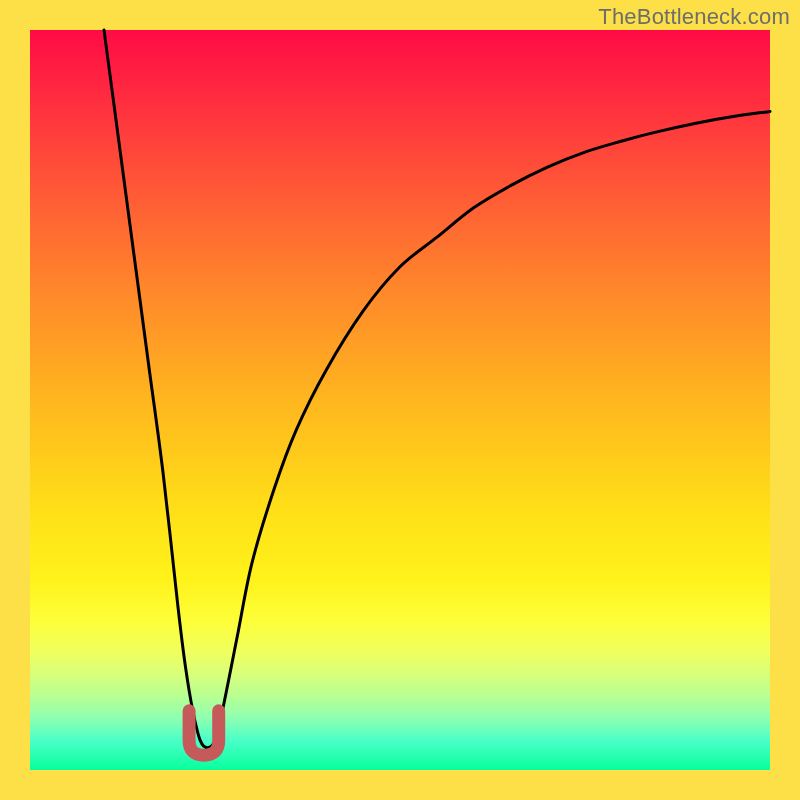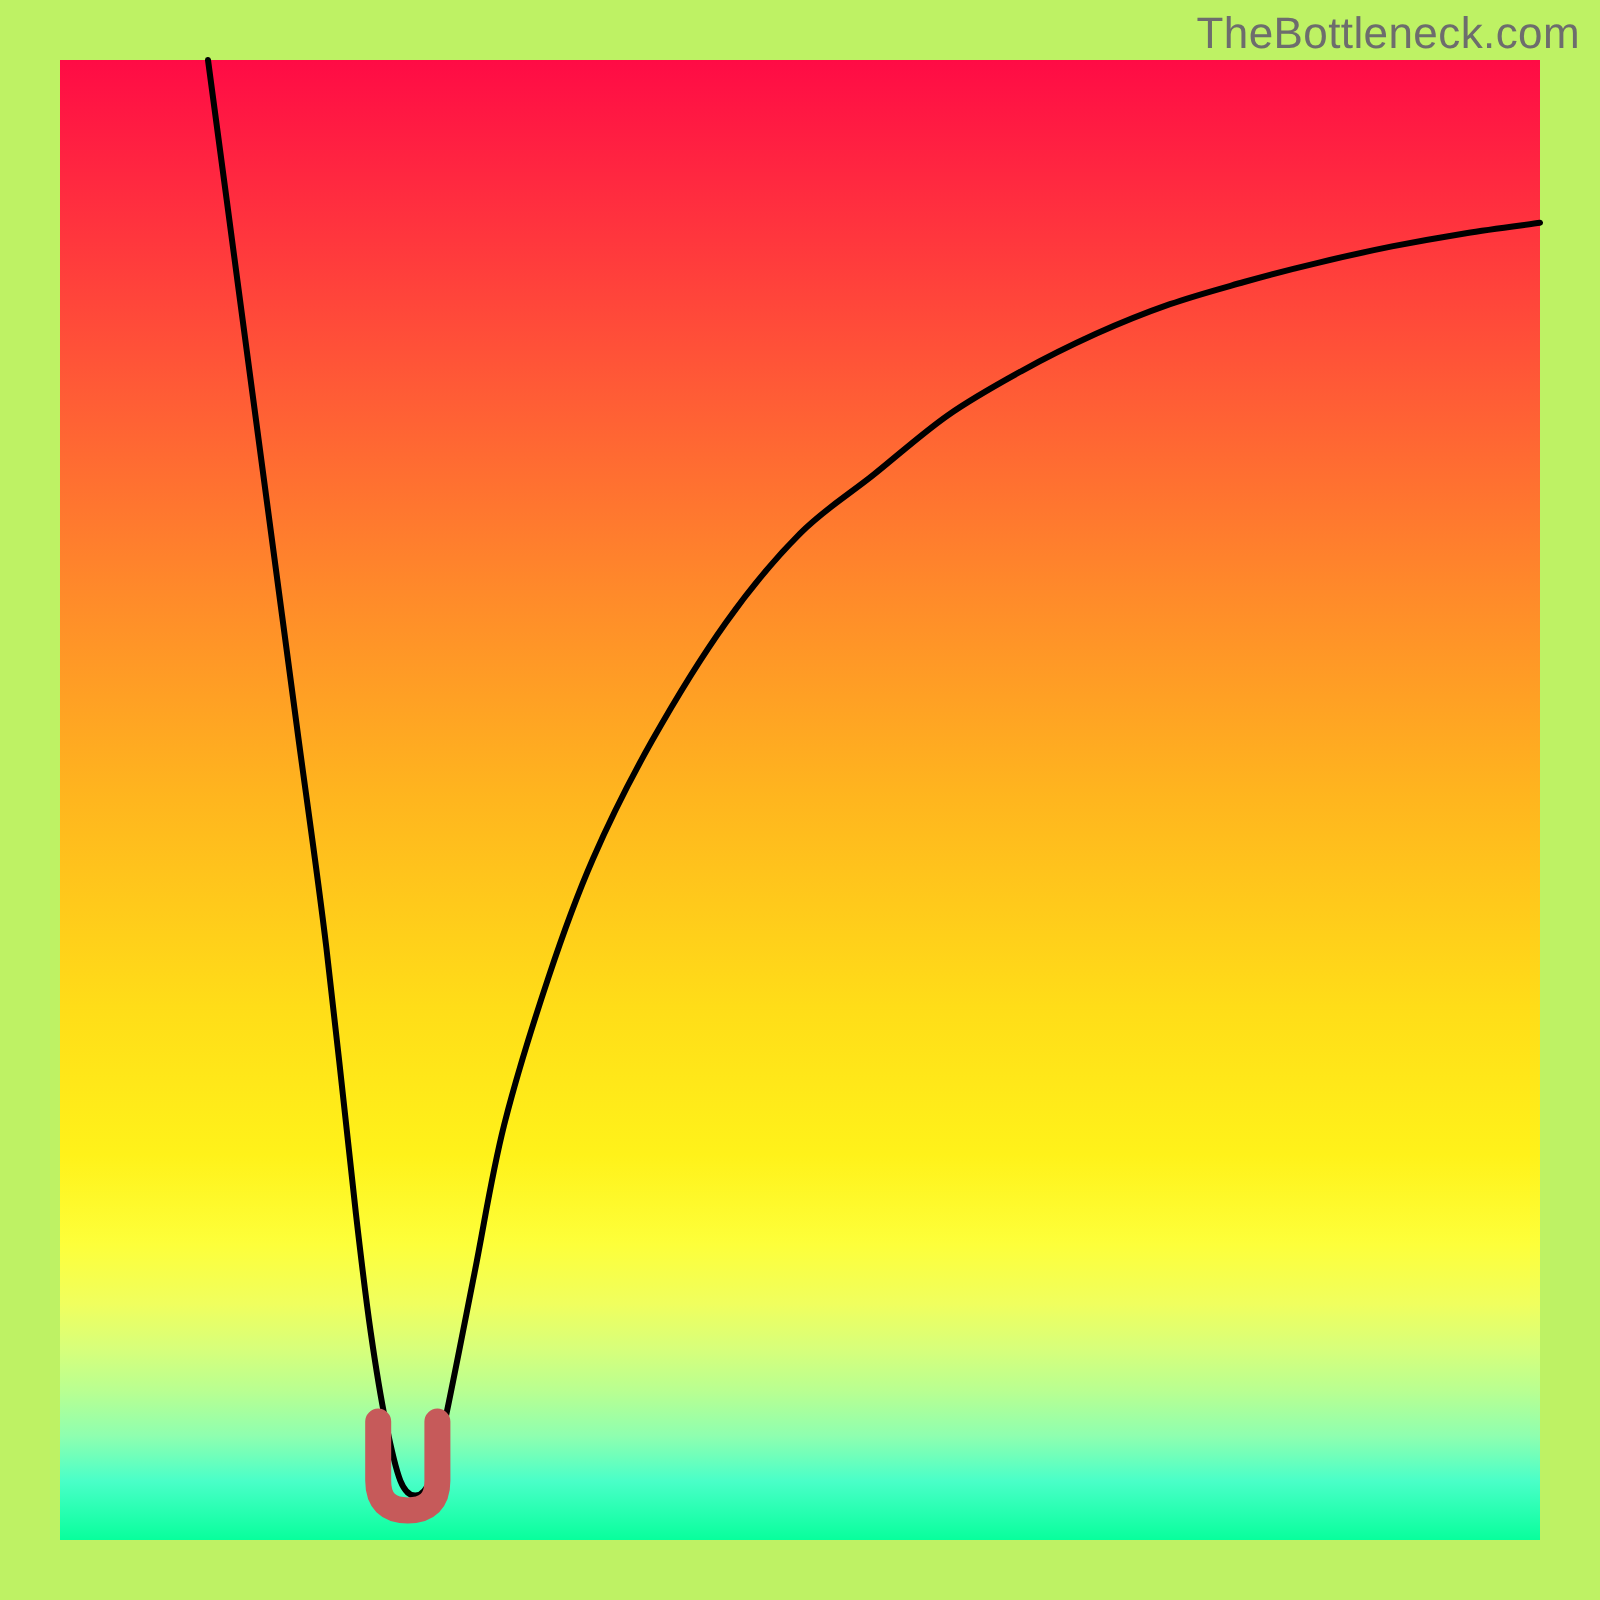--- a/index.html
+++ b/index.html
@@ -10,21 +10,21 @@
     background: #000;
     overflow: hidden;
     font-family: Arial, Helvetica, sans-serif;
   }
   .frame {
     position: absolute;
     left: 0;
     top: 0;
     width: 800px;
     height: 800px;
-    background: #bef264;
+    background: #fde047;
   }
   .plot {
     position: absolute;
     left: 30px;
     top: 30px;
     width: 740px;
     height: 740px;
     background: linear-gradient(to bottom,
       #ff0b45 0%,
       #ff2840 8%,

